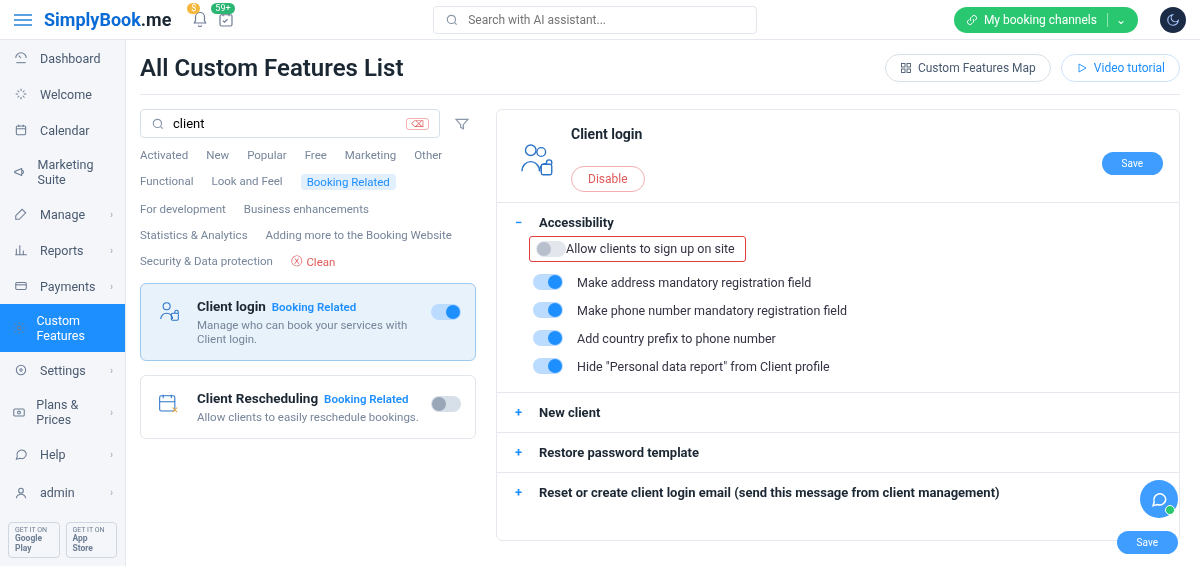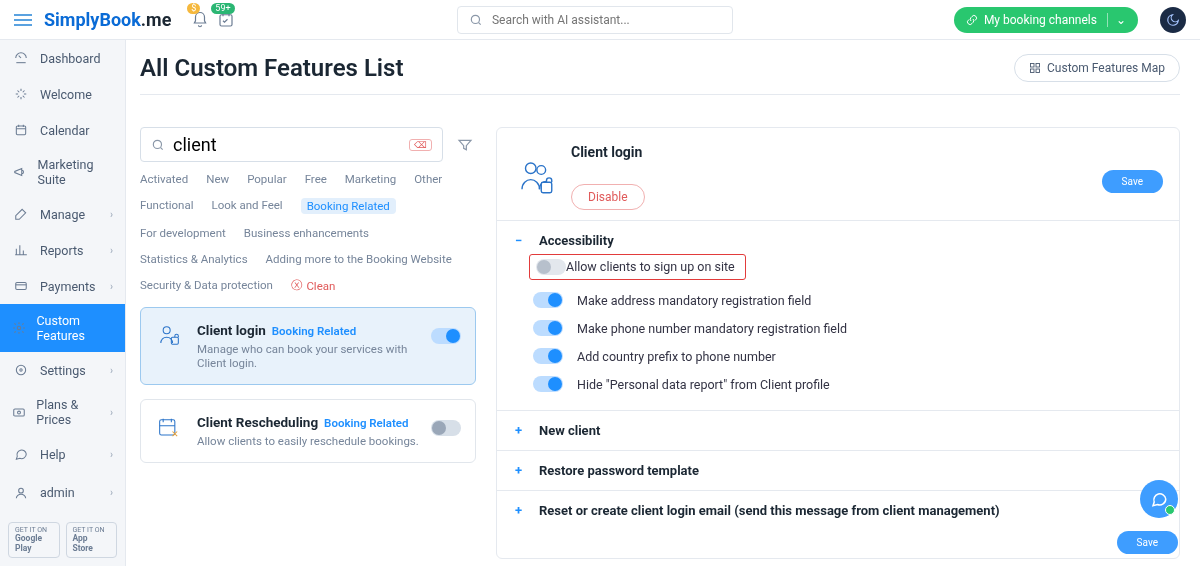--- a/index.html
+++ b/index.html
@@ -9,47 +9,47 @@
   .burger{width:18px;cursor:pointer}
   .burger div{height:2px;background:#5aa2e0;margin:3px 0}
   .logo{font-weight:700;font-size:18px;color:#0a6bd6}
   .logo .me{color:#1b2733}
   .logo .s{color:#0a6bd6}
   .bell-wrap{position:relative;margin-left:8px;display:flex;gap:8px;align-items:center}
   .badge{position:absolute;top:-8px;font-size:9px;color:#fff;border-radius:8px;padding:1px 4px;line-height:1}
   .b1{left:-4px;background:#f5b83d}
   .b2{left:20px;background:#2bb673}
   .icon{width:18px;height:18px;display:inline-flex;align-items:center;justify-content:center;color:#6b7c93}
-  .search-global{margin-left:auto;margin-right:auto;width:276px;height:28px;border:1px solid #e1e6ec;border-radius:4px;display:flex;align-items:center;padding:0 10px;color:#8a97a8;gap:8px}
+  .search-global{margin-left:auto;margin-right:auto;width:324px;height:28px;border:1px solid #e1e6ec;border-radius:4px;display:flex;align-items:center;padding:0 10px;color:#8a97a8;gap:8px}
   .search-global input{border:none;outline:none;width:100%;font-size:12px;color:#555}
   .pill{background:#29c76f;color:#fff;border-radius:14px;padding:6px 12px;display:flex;align-items:center;gap:6px;font-size:12px}
   .pill .chev{border-left:1px solid rgba(255,255,255,.5);padding-left:8px;margin-left:4px}
   .theme-dot{width:26px;height:26px;border-radius:50%;background:#1b2b45;color:#a7c5ff;display:flex;align-items:center;justify-content:center;margin-left:10px}
   
   .main{display:flex;height:calc(566px - 40px)}
   .sidebar{width:126px;background:#f4f6f9;border-right:1px solid #e5e9ef;display:flex;flex-direction:column;font-size:12.5px;color:#4a5a70}
   .sb-item{display:flex;align-items:center;gap:10px;padding:9px 12px;cursor:pointer;position:relative}
   .sb-item.active{background:#1e8fff;color:#fff}
   .sb-item .chev-r{margin-left:auto;font-size:10px;color:#9aa7b8}
   .sb-sp{flex:1}
   .store-badges{display:flex;gap:6px;padding:8px}
   .store{flex:1;border:1px solid #cfd7e1;border-radius:4px;font-size:7px;color:#6b7c93;padding:4px 6px;line-height:1.1}
   .store .big{font-size:8.5px;font-weight:700;display:block}
   
   .content{flex:1;padding:14px 20px 0 14px;overflow:hidden}
-  .page-head{display:flex;align-items:flex-end;gap:10px;border-bottom:1px solid #e5e9ef;padding-bottom:12px;margin-bottom:32px}
+  .page-head{display:flex;align-items:flex-end;gap:10px;border-bottom:1px solid #e5e9ef;padding-bottom:12px;margin-bottom:14px}
   .page-head h1{font-size:24px;font-weight:600;color:#1b2733}
   .btn-outline{border:1px solid #d7dfe8;border-radius:16px;padding:6px 14px;font-size:12px;color:#4a5a70;display:flex;align-items:center;gap:6px;cursor:pointer;background:#fff}
   .btn-outline.blue{color:#1e8fff;border-color:#cfe2fb}
   .two-col{display:flex;gap:20px;height:calc(100% - 60px)}
   .left{width:336px}
   .right{flex:1;border:1px solid #e5e9ef;border-radius:6px;padding:0;overflow-y:auto;height:432px;position:relative}
   .searchbox{display:flex;align-items:center;gap:8px}
   .searchbox .sb{flex:1;border:1px solid #d7dfe8;border-radius:4px;display:flex;align-items:center;padding:6px 10px;gap:8px}
-  .searchbox input{border:none;outline:none;flex:1;font-size:18px}
+  .searchbox input{border:none;outline:none;flex:1;font-size:13px}
   .clear-x{border:1px solid #f1b0b0;color:#e05a5a;border-radius:3px;font-size:9px;padding:0 4px;cursor:pointer}
   .funnel{color:#8a97a8;padding:6px;cursor:pointer}
   .tags{display:flex;flex-wrap:wrap;gap:12px 18px;margin-top:10px;font-size:11.5px;color:#76859a}
   .tags .tag{cursor:pointer}
   .tags .active{background:#e2effc;color:#1e8fff;border-radius:4px;padding:1px 6px}
   .tags .clean{color:#e05a5a;display:flex;align-items:center;gap:4px}
   .feat-card{border:1px solid #e1e6ec;border-radius:6px;padding:14px;margin-top:14px;display:flex;gap:12px;align-items:flex-start;cursor:pointer}
   .feat-card.selected{background:#e8f2fb;border-color:#9cc9ef}
   .feat-ic{width:30px;color:#2b74c9}
   .feat-body{flex:1}
@@ -264,20 +264,28 @@
         <span>
             <svg width="12" height="12" viewBox="0 0 24 24" fill="none" stroke="#4a5a70" stroke-width="1.8">
               <rect x="3" y="3" width="7" height="7"></rect>
               <rect x="14" y="3" width="7" height="7"></rect>
               <rect x="3" y="14" width="7" height="7"></rect>
               <rect x="14" y="14" width="7" height="7"></rect>
             </svg>
           </span>
         <span>Custom Features Map</span>
       </div>
+      <div class="btn-outline blue">
+        <span>
+            <svg width="12" height="12" viewBox="0 0 24 24" fill="none" stroke="#1e8fff" stroke-width="1.8">
+              <polygon points="6 4 20 12 6 20 6 4"></polygon>
+            </svg>
+          </span>
+        <span>Video tutorial</span>
+      </div>
     </div>
 
     <div class="two-col">
 
       <div class="left">
         <div class="searchbox">
           <div class="sb">
             <span>
                 <svg width="14" height="14" viewBox="0 0 24 24" fill="none" stroke="#8a97a8" stroke-width="2">
                   <circle cx="11" cy="11" r="7"></circle>

